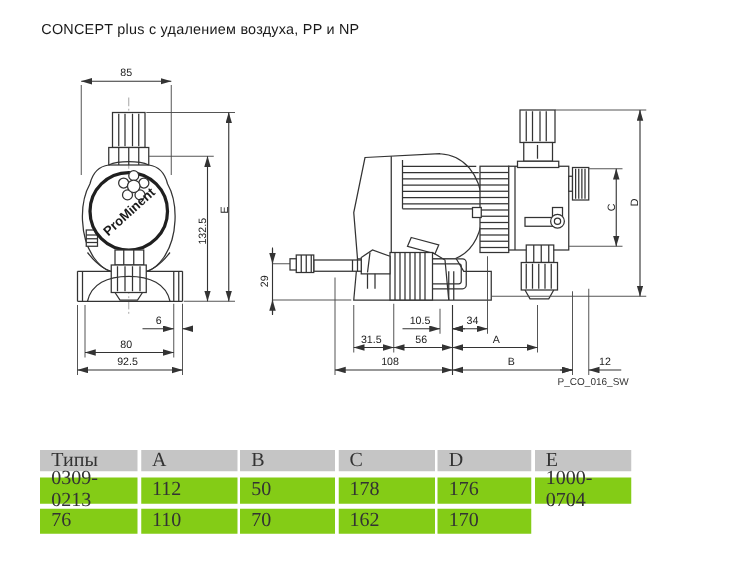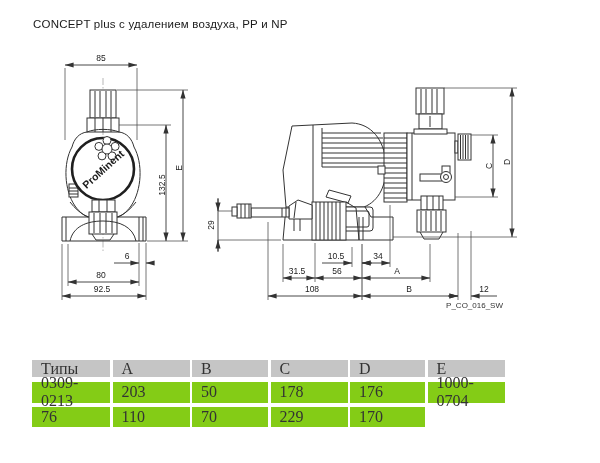--- a/index.html
+++ b/index.html
@@ -278,25 +278,25 @@
 
   <div class="dim-table">
     <div class="th">Типы</div>
     <div class="th">A</div>
     <div class="th">B</div>
     <div class="th">C</div>
     <div class="th">D</div>
     <div class="th">E</div>
 
     <div class="td">0309-0213</div>
-    <div class="td">203</div>
+    <div class="td">112</div>
     <div class="td">50</div>
     <div class="td">178</div>
     <div class="td">176</div>
 
     <div class="td">1000-0704</div>
     <div class="td">76</div>
     <div class="td">110</div>
     <div class="td">70</div>
-    <div class="td">229</div>
+    <div class="td">162</div>
     <div class="td">170</div>
   </div>
 </div>
 
 </body></html>

